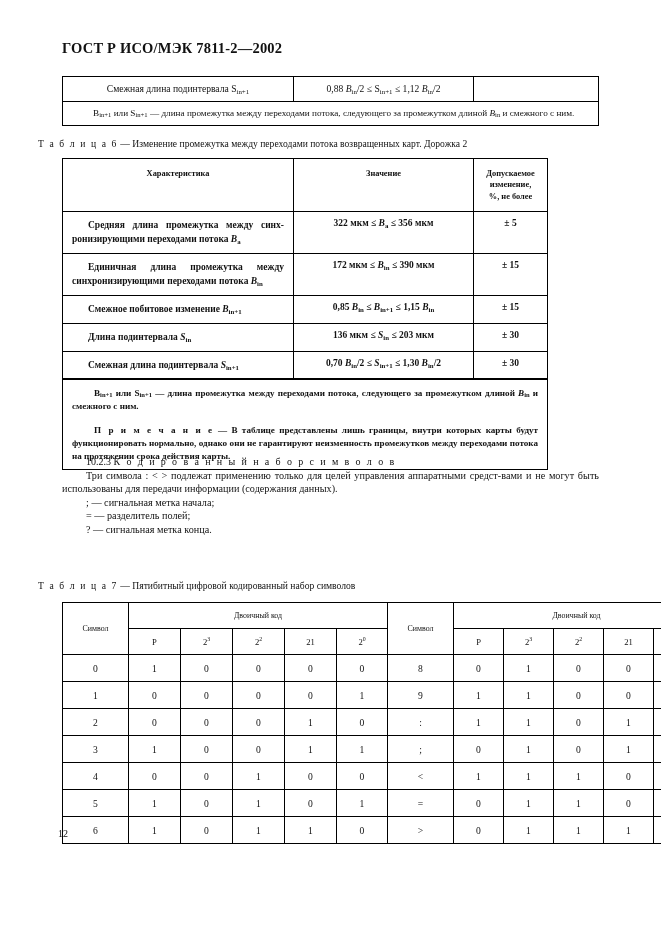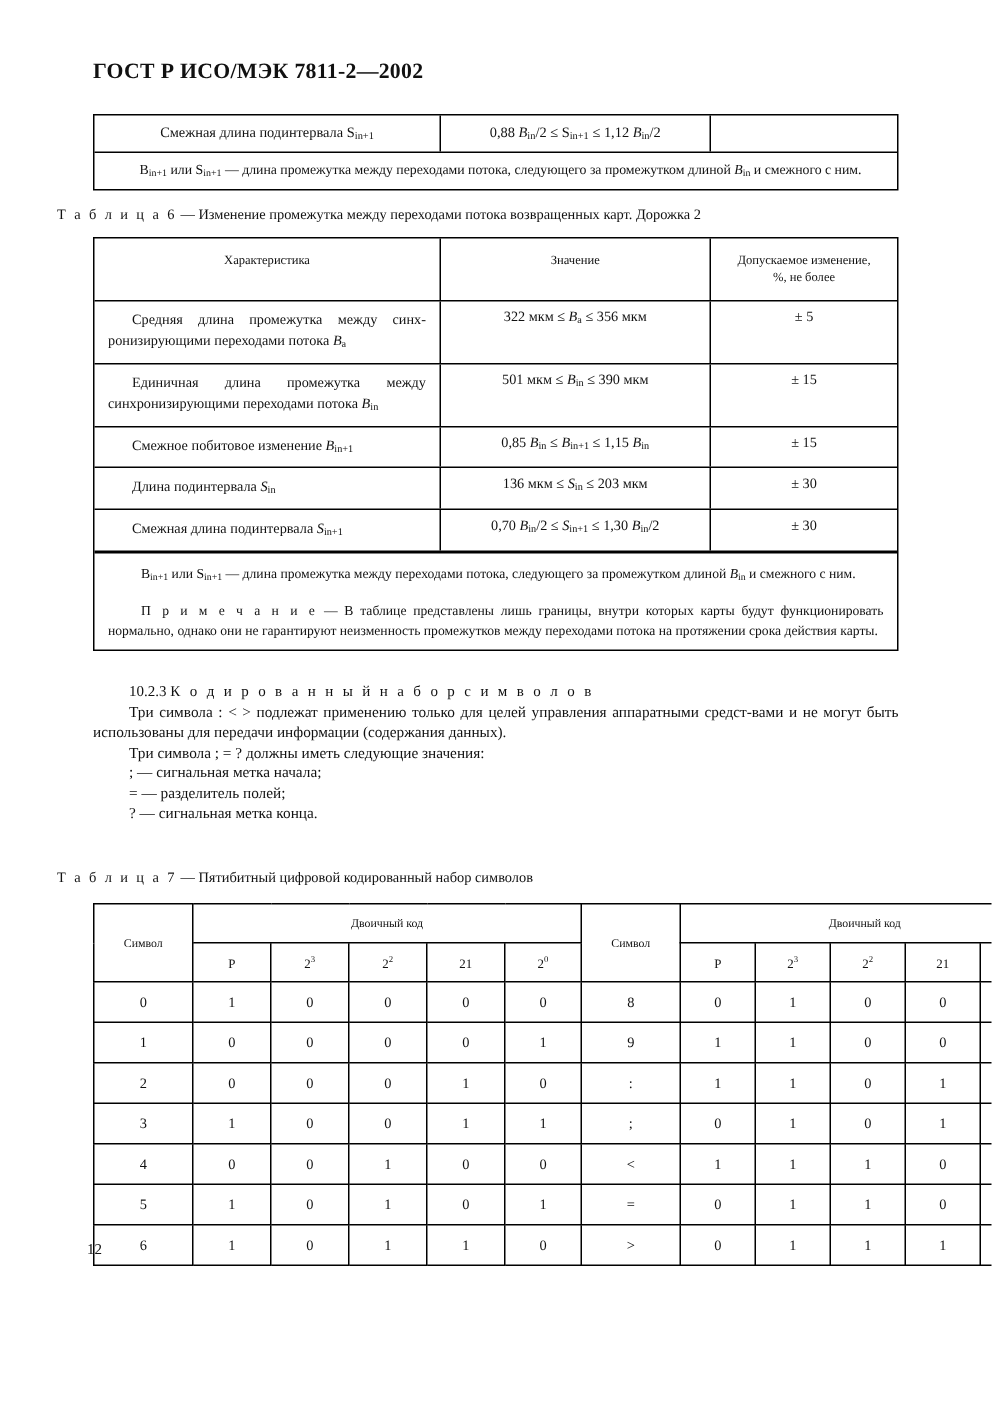--- a/index.html
+++ b/index.html
@@ -87,23 +87,24 @@
   }
   .sp-caption {
     letter-spacing: 1.6px;
   }
 
   
   #table6 {
     position: absolute;
     left: 62px;
     top: 158px;
-    width: 537px;
+    width: 486px;
     border: 1.8px solid #000;
     box-sizing: border-box;
+    font-weight: bold;
   }
   #table6 .t6row {
     display: flex;
     border-bottom: 1.2px solid #000;
   }
   #table6 .t6row.hdr {
     border-bottom: 1.8px solid #000;
   }
   #table6 .t6row:last-child {
     border-bottom: none;
@@ -288,21 +289,21 @@
         <span>322 мкм ≤ </span><i>B</i><sub>a</sub><span> ≤ 356 мкм</span>
       </div>
       <div class="col-c tolcell">± 5</div>
     </div>
 
     <div class="t6row">
       <div class="col-a charcell">
         <span>Единичная длина промежутка между синхронизирующими переходами потока </span><i>B</i><sub>in</sub>
       </div>
       <div class="col-b valcell">
-        <span>501 мкм ≤ </span><i>B</i><sub>in</sub><span> ≤ 390  мкм</span>
+        <span>172 мкм ≤ </span><i>B</i><sub>in</sub><span> ≤ 390  мкм</span>
       </div>
       <div class="col-c tolcell">± 15</div>
     </div>
 
     <div class="t6row">
       <div class="col-a charcell single">
         <span>Смежное побитовое изменение </span><i>B</i><sub>in+1</sub>
       </div>
       <div class="col-b valcell">
         <span>0,85 </span><i>B</i><sub>in</sub><span> ≤ </span><i>B</i><sub>in+1</sub><span> ≤ 1,15 </span><i>B</i><sub>in</sub>
@@ -338,21 +339,20 @@
         <span class="sp-note">П р и м е ч а н и е</span><span> — В таблице представлены лишь границы, внутри которых карты будут функционировать нормально, однако они не гарантируют неизменность промежутков между переходами потока на протяжении срока действия карты.</span>
       </p>
     </div>
   </div>
 
   <div class="section" style="top:456px;">
     <p class="sec-head">
       <span>10.2.3 </span><span class="sp">К о д и р о в а н н ы й   н а б о р   с и м в о л о в</span>
     </p>
     <p class="para">Три символа : &lt; &gt; подлежат применению только для целей управления аппаратными средст-вами и не могут быть использованы для передачи информации (содержания данных).</p>
-    <p class="para nojust">Три символа ; = ? должны иметь следующие значения:</p>
     <p class="sub-line">; — сигнальная метка начала;</p>
     <p class="sub-line">= — разделитель полей;</p>
     <p class="sub-line">? — сигнальная метка конца.</p>
   </div>
 
   <div class="tbl-caption" style="top:580px;">
     <span class="sp-caption">Т а б л и ц а 7</span><span> — Пятибитный цифровой кодированный набор символов</span>
   </div>
 
   <table id="table7">

